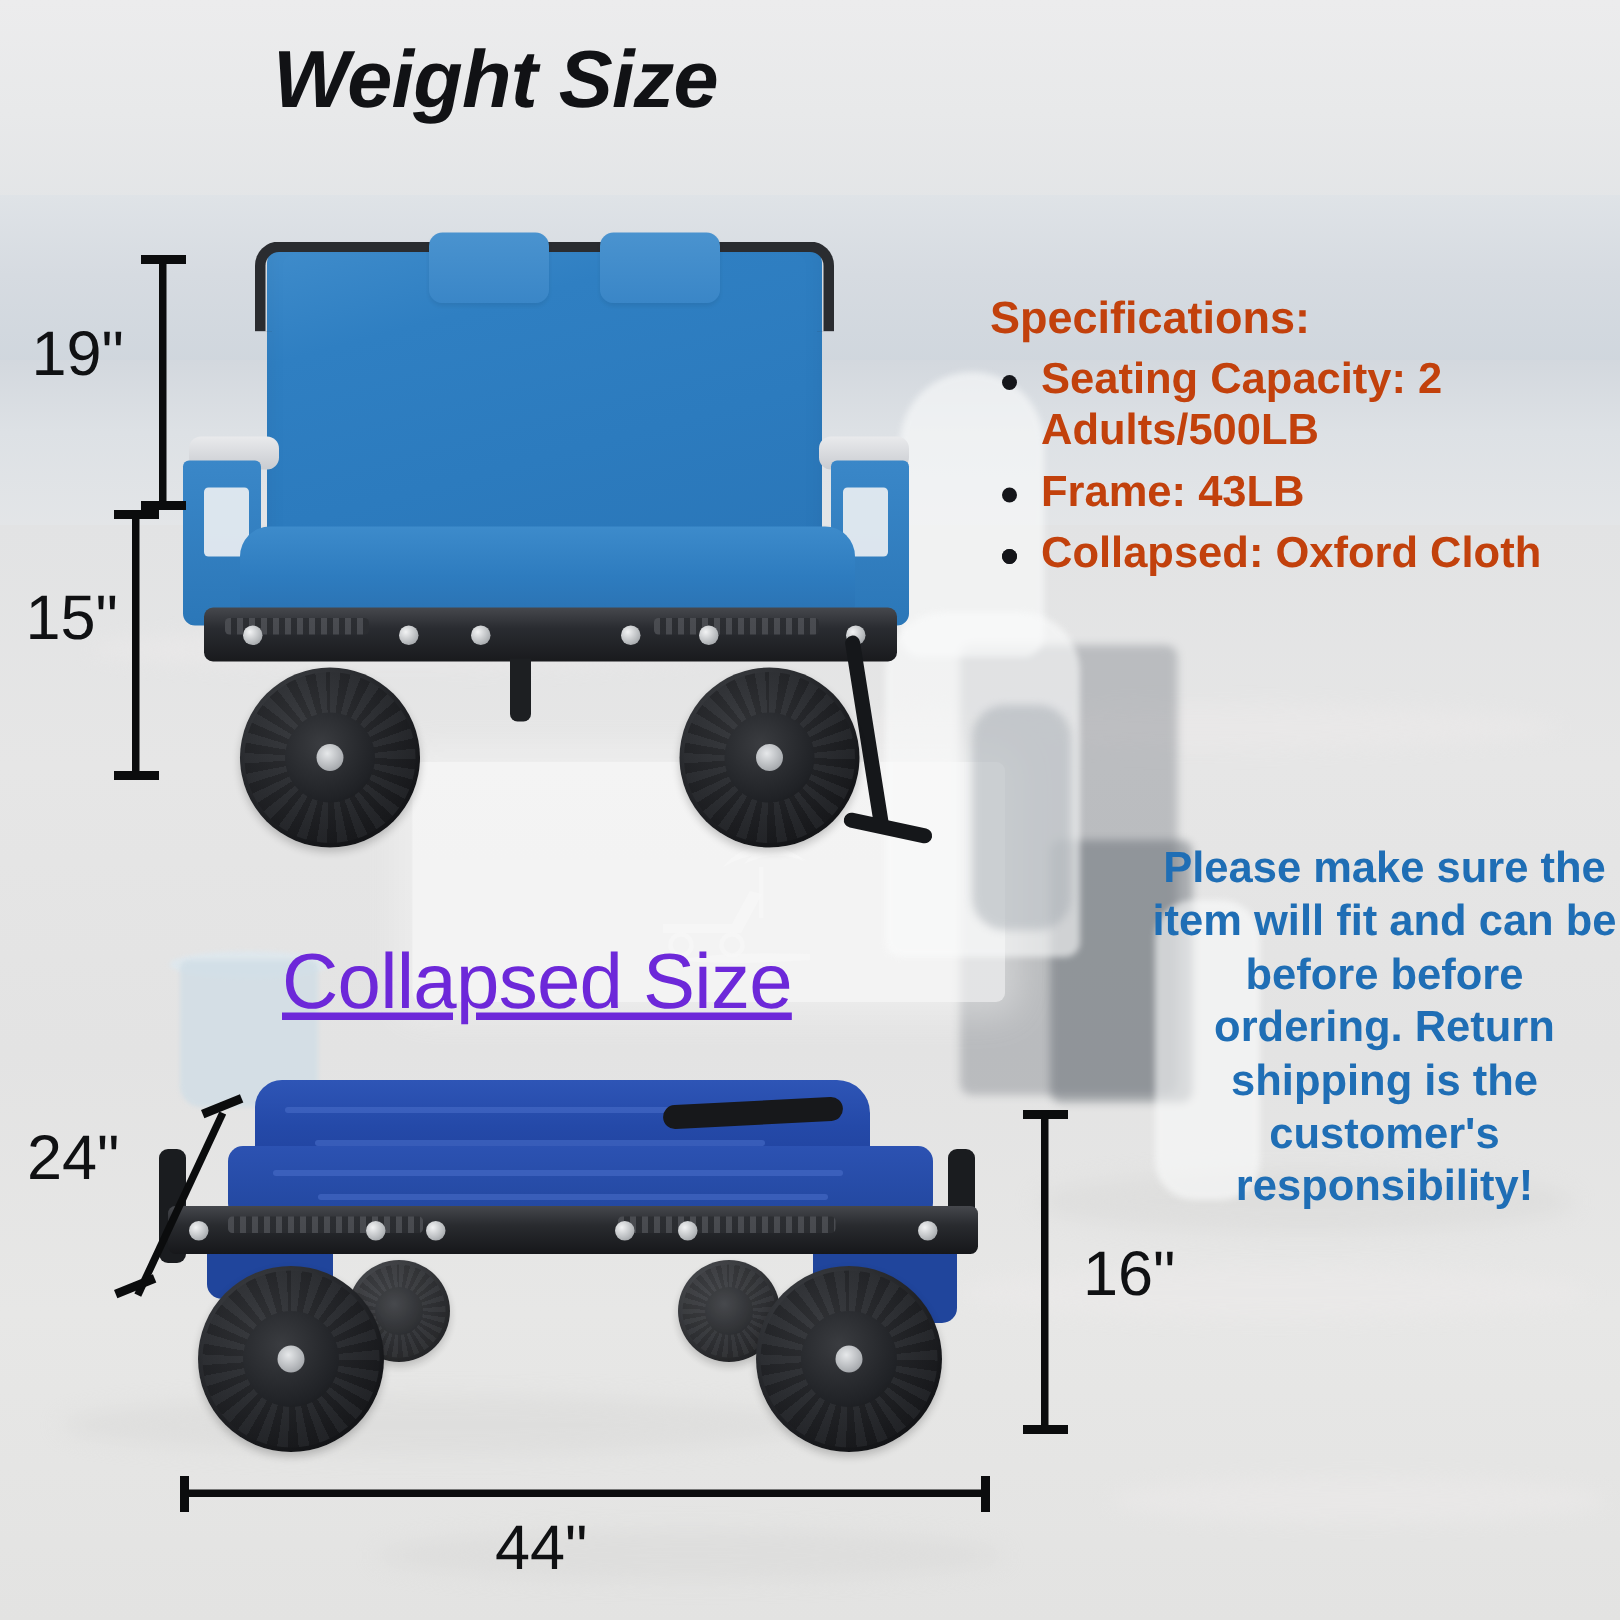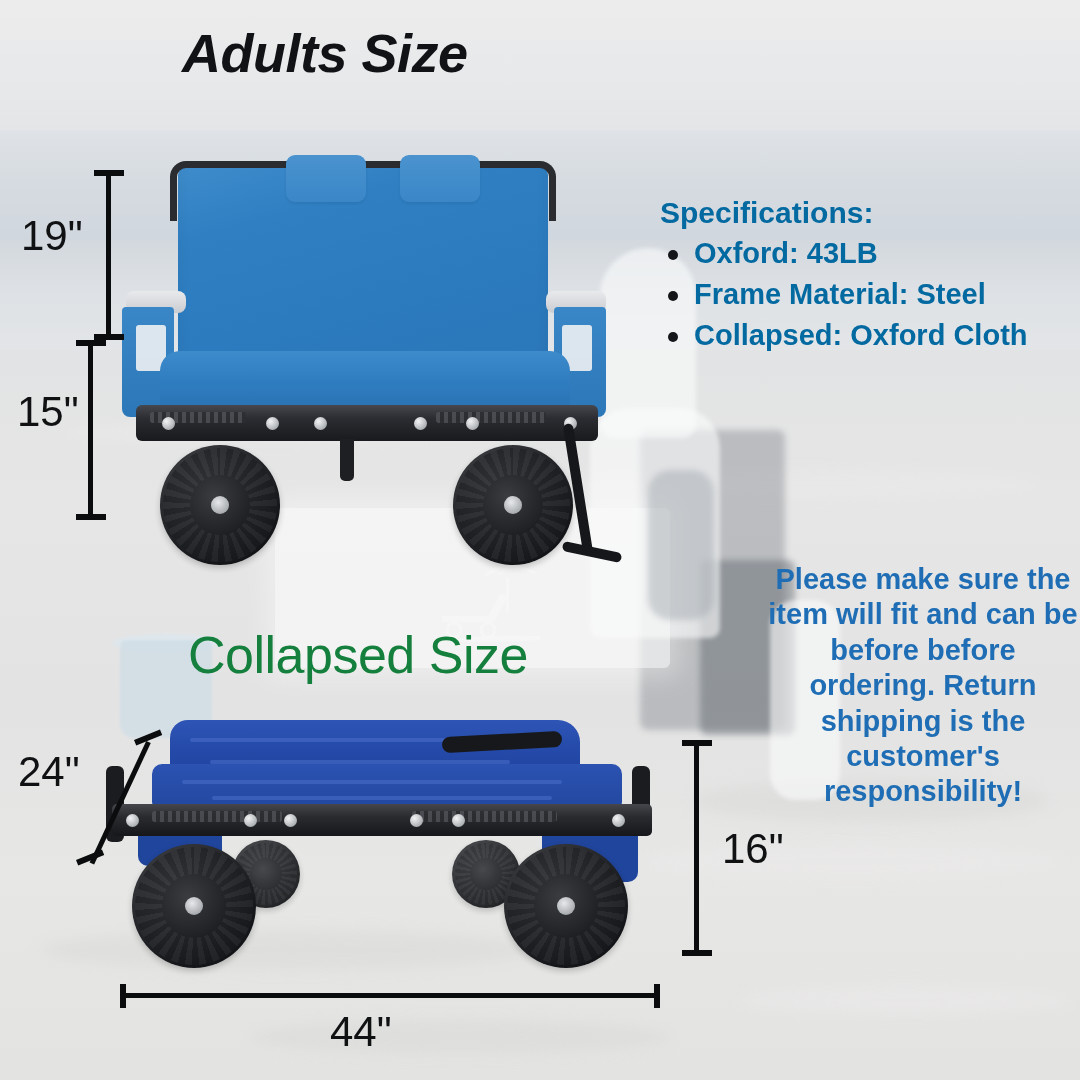--- a/index.html
+++ b/index.html
@@ -71,25 +71,25 @@
   }
 
   
   .title-seating{
     position:absolute;left:182px;top:22px;
     font-size:54px;font-weight:bold;font-style:italic;color:#111215;
     letter-spacing:-0.5px;
   }
   .title-collapsed{
     position:absolute;left:188px;top:625px;
-    font-size:52px;font-weight:normal;color:#15803d;letter-spacing:-0.5px;
-  }
-
-  
-  .specs{position:absolute;left:660px;top:196px;width:420px;color:#0369a1;}
+    font-size:52px;font-weight:normal;color:#6d28d9;letter-spacing:-0.5px;text-decoration:underline;
+  }
+
+  
+  .specs{position:absolute;left:660px;top:196px;width:420px;color:#c2410c;}
   .specs-title{font-size:30px;font-weight:bold;line-height:1.14;}
   .specs-list{margin:2px 0 0 0;padding:0 0 0 34px;list-style:none;}
   .specs-list li{
     position:relative;font-size:29px;font-weight:bold;line-height:1.17;
     margin-top:7px;padding-left:0;
   }
   .specs-list li .bullet{
     position:absolute;left:-26px;top:13px;width:10px;height:10px;
     border-radius:50%;background:#15161a;
   }
@@ -378,33 +378,36 @@
   <div class="dim-cap-h" style="left:682px;top:740px;width:30px;"></div>
   <div class="dim-line-v" style="left:694px;top:742px;height:212px;"></div>
   <div class="dim-cap-h" style="left:682px;top:950px;width:30px;"></div>
   <div class="dim-label" style="left:722px;top:825px;">16"</div>
 
   <div class="dim-cap-v" style="left:120px;top:984px;height:24px;"></div>
   <div class="dim-line-h" style="left:122px;top:993px;width:534px;"></div>
   <div class="dim-cap-v" style="left:654px;top:984px;height:24px;"></div>
   <div class="dim-label" style="left:330px;top:1008px;">44"</div>
 
-  <div class="title-seating">Adults Size</div>
+  <div class="title-seating">Weight Size</div>
   <div class="title-collapsed">Collapsed Size</div>
 
   <div class="specs">
     <div class="specs-title">Specifications:</div>
     <ul class="specs-list">
       <li>
         <span class="bullet"></span>
-        <span>Oxford: 43LB</span>
+        <span>Seating Capacity: 2 Adults/500LB</span>
       </li>
       <li>
         <span class="bullet"></span>
-        <span>Frame Material: Steel</span>
+        <span>Frame: 43LB</span>
+      </li>
+      <li>
+        <span class="bullet"></span>
       </li>
       <li>
         <span class="bullet"></span>
         <span>Collapsed: Oxford Cloth</span>
       </li>
     </ul>
   </div>
 
   <div class="notice">Please make sure the item will fit and can be before before ordering. Return shipping is the customer's responsibility!</div>
 

